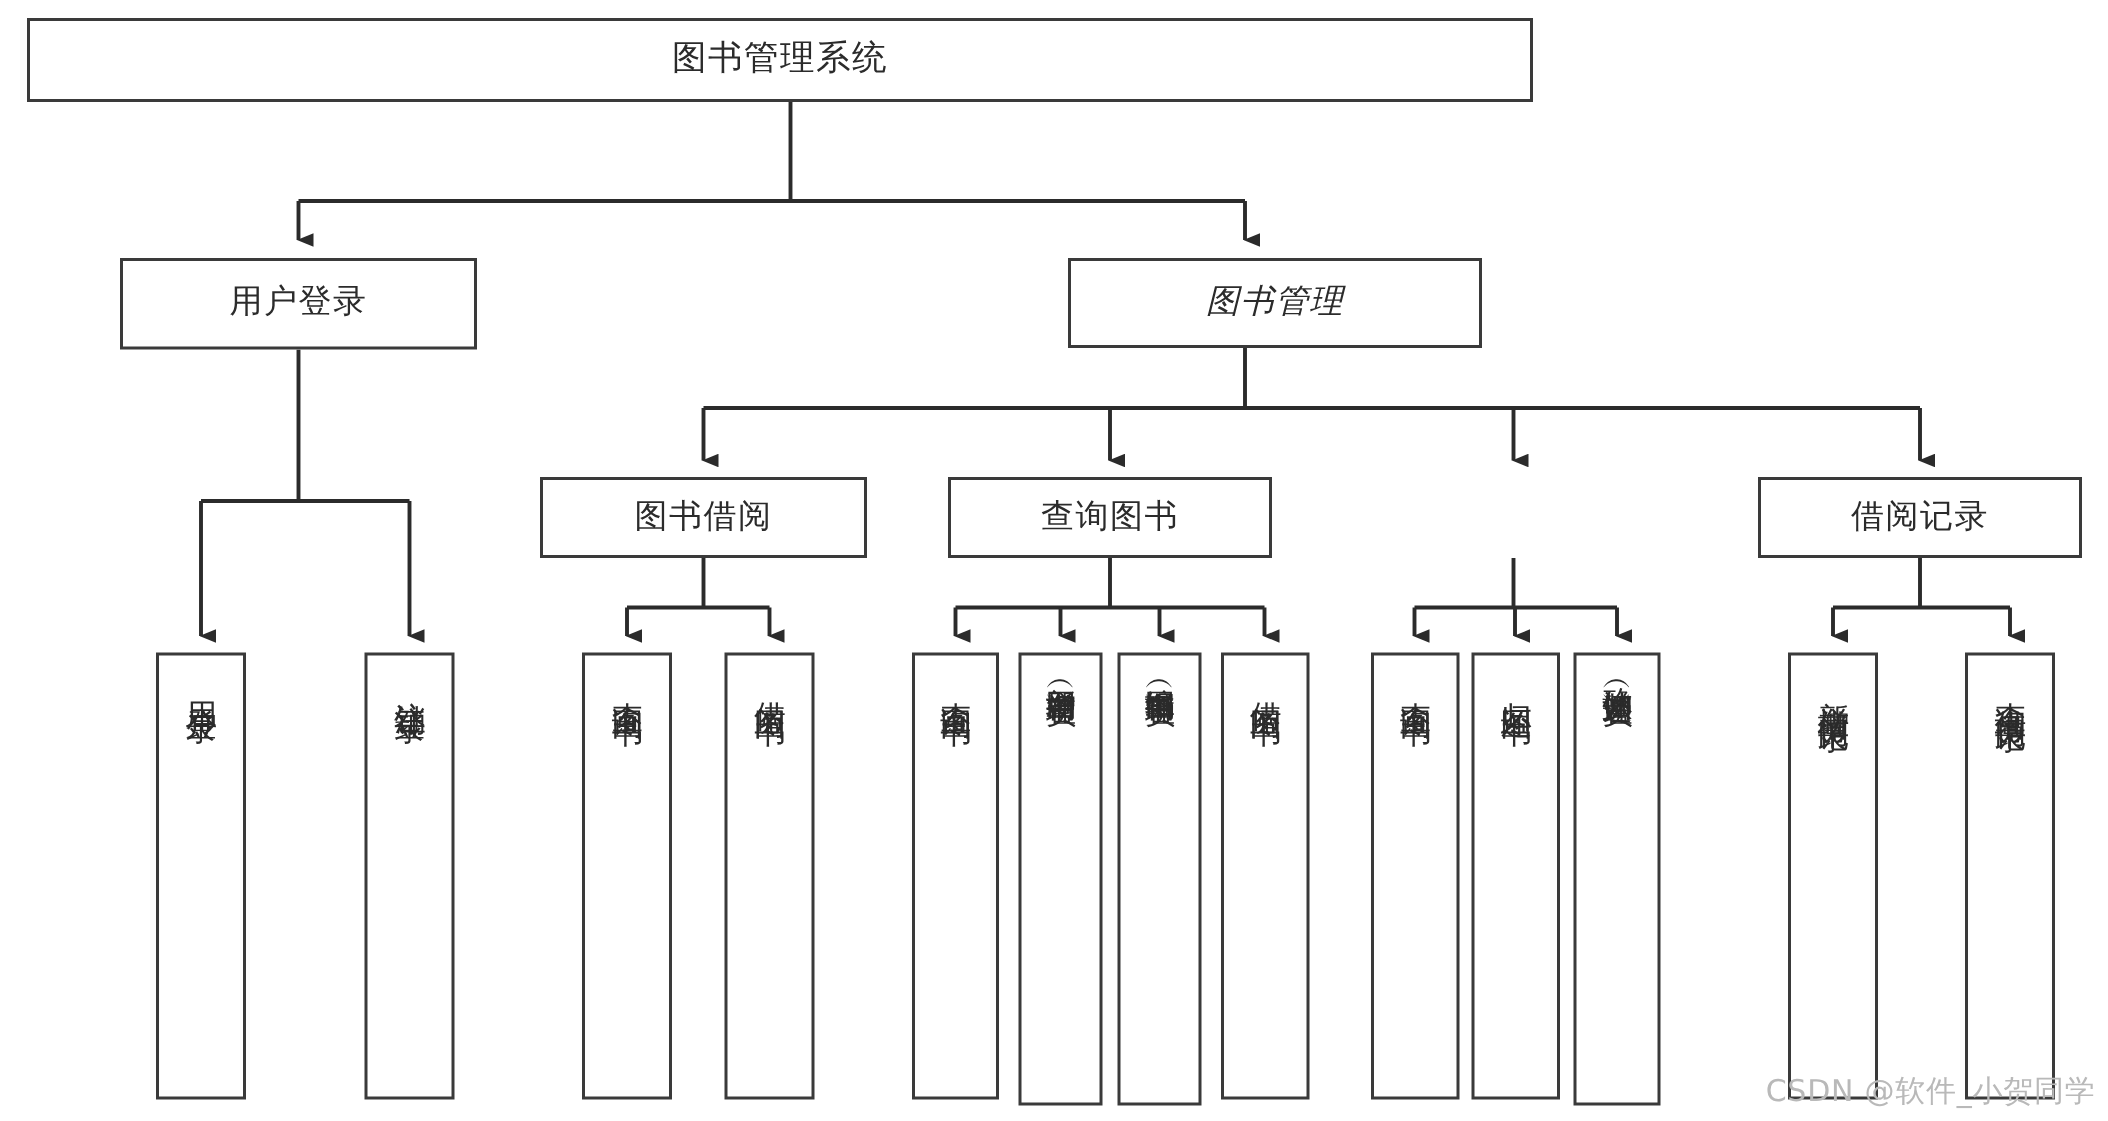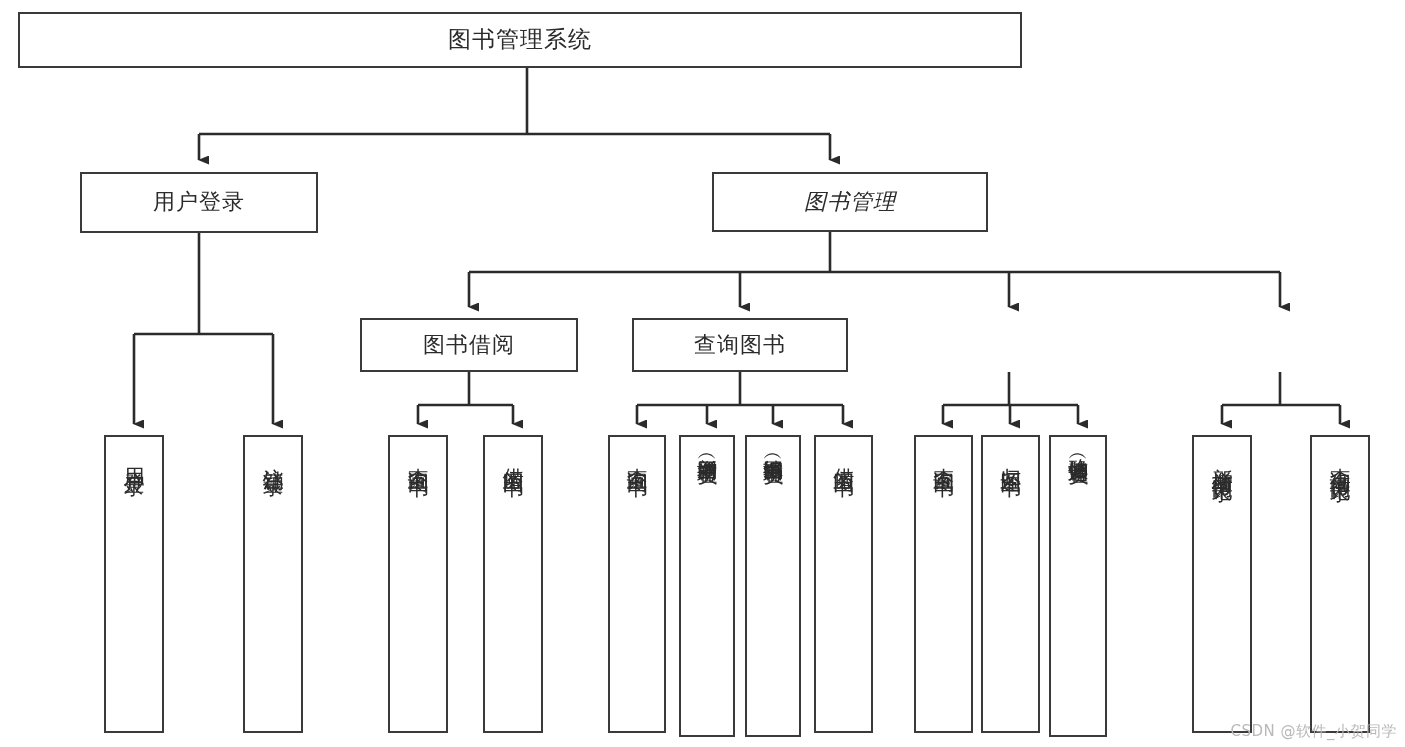--- a/index.html
+++ b/index.html
@@ -62,21 +62,21 @@
     font-size: 20px;
     letter-spacing: 1px;
   }
   .node-root .label {
     font-size: 23px;
   }
   .watermark {
     position: absolute;
     right: 8px;
     bottom: 6px;
-    font-size: 15px;
+    font-size: 20px;
     color: #b9b9b9;
     white-space: nowrap;
     z-index: 5;
     letter-spacing: 0.5px;
   }
 </style>
 </head>
 <body>
 
 <div id="diagram">
@@ -141,20 +141,23 @@
   <div class="node node-h" style="left:712px; top:172px; width:276px; height:60px;font-style:italic;">
     <span class="label">图书管理</span>
   </div>
 
   <div class="node node-h" style="left:360px; top:318px; width:218px; height:54px;">
     <span class="label">图书借阅</span>
   </div>
   <div class="node node-h" style="left:632px; top:318px; width:216px; height:54px;">
     <span class="label">查询图书</span>
   </div>
+  <div class="node node-h" style="left:1172px; top:318px; width:216px; height:54px;">
+    <span class="label">借阅记录</span>
+  </div>
 
   <div class="node node-v" style="left:104px; top:435px; width:60px; height:298px;">
     <span class="label">用户登录</span>
   </div>
   <div class="node node-v" style="left:243px; top:435px; width:60px; height:298px;">
     <span class="label">注销登录</span>
   </div>
   <div class="node node-v" style="left:388px; top:435px; width:60px; height:298px;">
     <span class="label">查询图书</span>
   </div>

